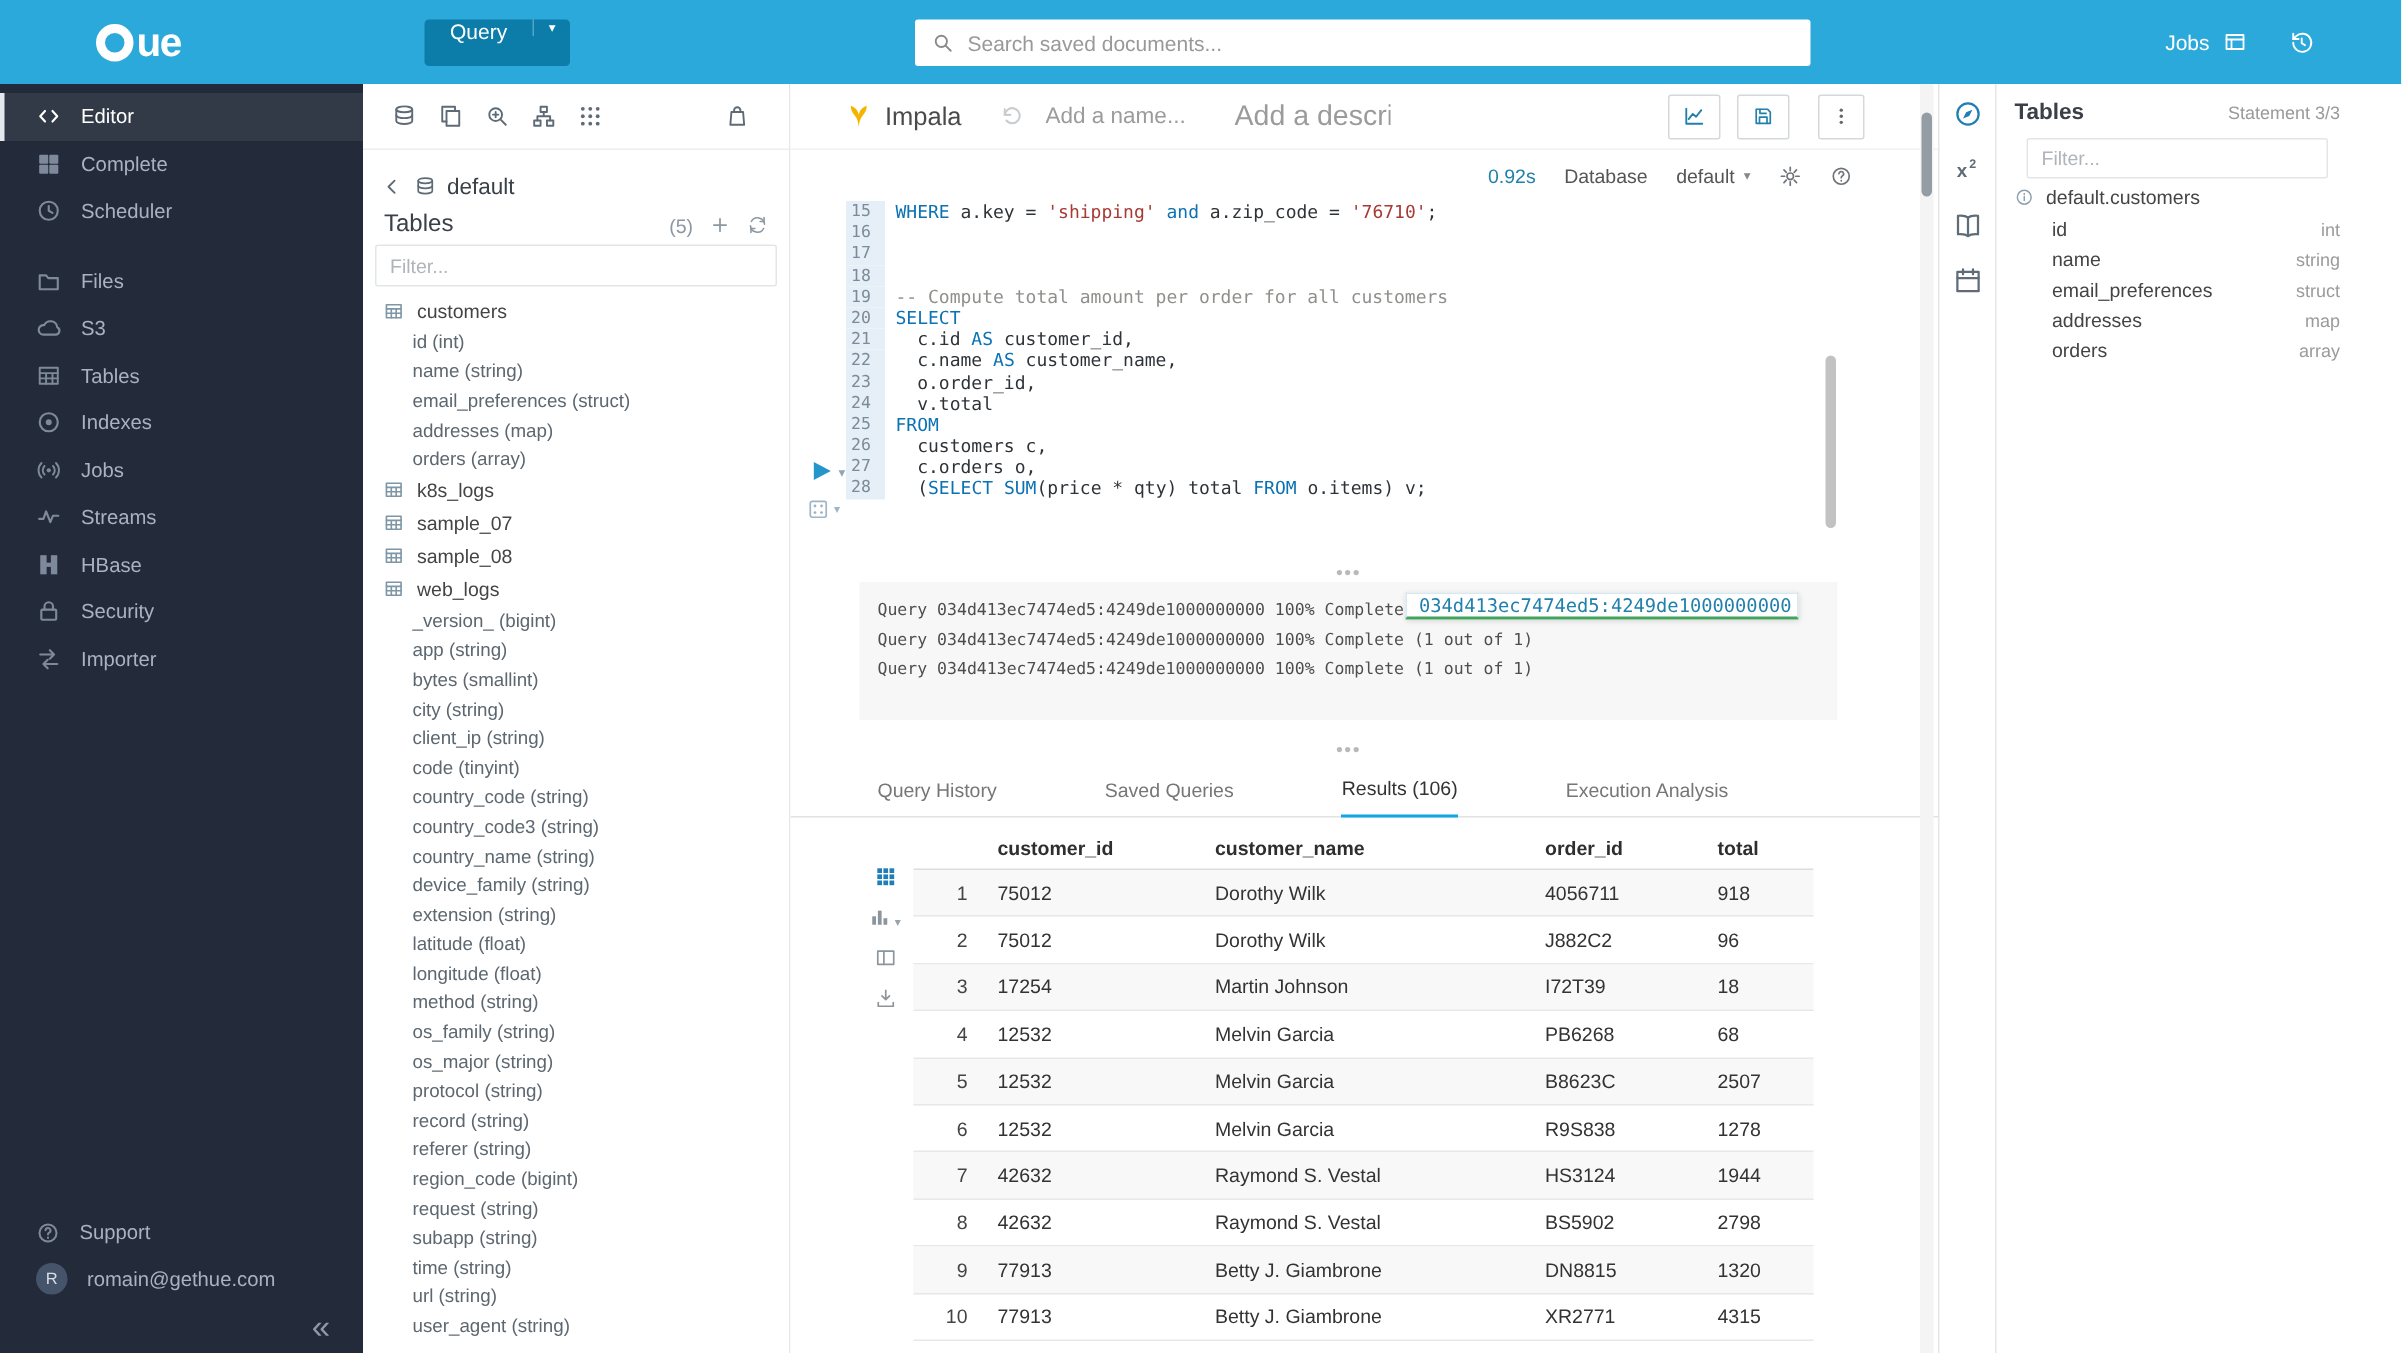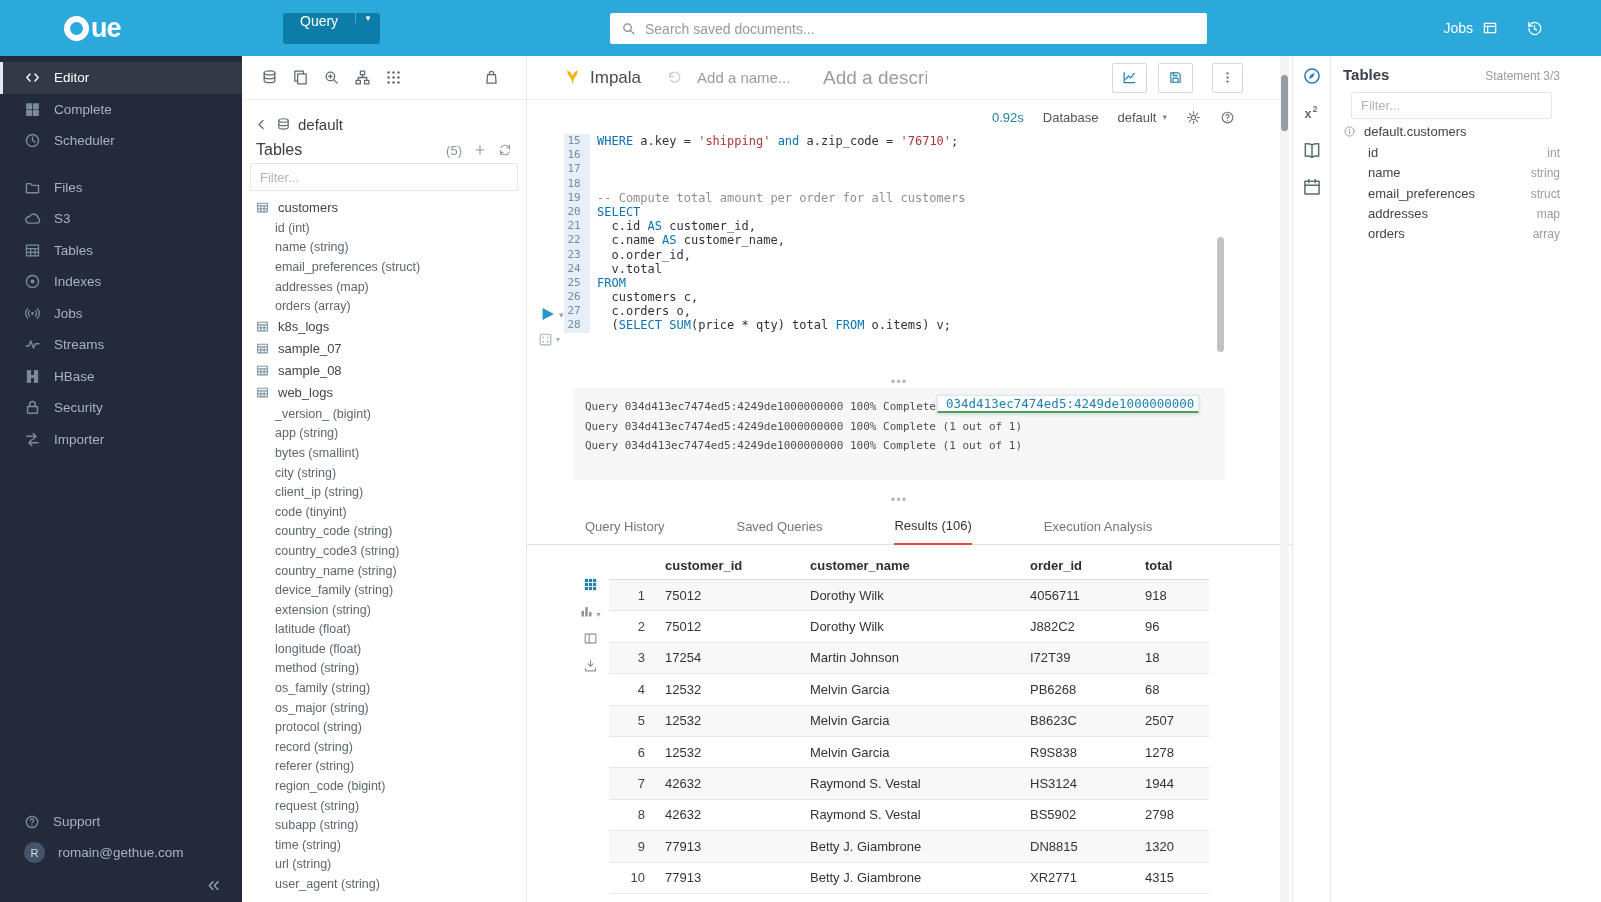--- a/index.html
+++ b/index.html
@@ -91,21 +91,21 @@
 .snippet-opts .icon{width:15px;height:15px}
 .snippet-opts .caret{font-size:8px}
 .escroll{position:absolute;left:690px;top:103px;width:7px;height:115px;background:#C2C2C2;border-radius:4px;cursor:pointer}
 
 .grip{width:652px;margin:16px 0 0 46px;height:10px;text-align:center;color:#B9B9B9;font-size:13px;line-height:8px;letter-spacing:1px;cursor:pointer}
 .log-box{position:relative;width:652px;margin-left:46px;height:92px;background:#F7F7F7;padding:9px 12px;font-family:"DejaVu Sans Mono","Liberation Mono",monospace;font-size:11px;color:#4E4E4E;line-height:19.5px;overflow:hidden}
 .log-popover{position:absolute;left:364px;top:7px;width:262px;height:18px;background:#fff;border:1px solid #D8E7F0;border-bottom:2px solid #41A35C;box-shadow:0 1px 4px rgba(0,0,0,.14);display:flex;align-items:center;padding:0 8px;color:#2180AC;font-size:12.5px;white-space:nowrap;overflow:hidden}
 
 .tabs{margin-top:6px;height:33px;display:flex;align-items:flex-end;padding-left:58px;gap:72px;border-bottom:1px solid #E2E2E2;font-size:13px;color:#767676}
 .tab{padding-bottom:10px;cursor:pointer}
-.tab.active{color:#333;border-bottom:2px solid #ef4444;margin-bottom:-1px}
+.tab.active{color:#333;border-bottom:2px solid #0ea5e9;margin-bottom:-1px}
 
 .results{display:flex;margin-top:6px}
 .rstrip{width:38px;margin-left:44px;display:flex;flex-direction:column;align-items:center;padding-top:26px;gap:12px;color:#8C959D}
 .rstrip .icon{width:15px;height:15px;cursor:pointer}
 .rstrip .blue{color:#1F7EB5}
 .rstrip .with-caret{display:flex;align-items:flex-end;gap:2px;cursor:pointer}
 .rstrip .caret{font-size:8px;color:#9AA2A9}
 .rtable{width:600px}
 .hrow{display:flex;height:29px;align-items:center;border-bottom:1px solid #DDDDDD;font-weight:bold;font-size:13px;color:#2E2E2E}
 .rrow{display:flex;height:31.4px;align-items:center;border-bottom:1px solid #E8E8E8;font-size:13px;color:#333}

